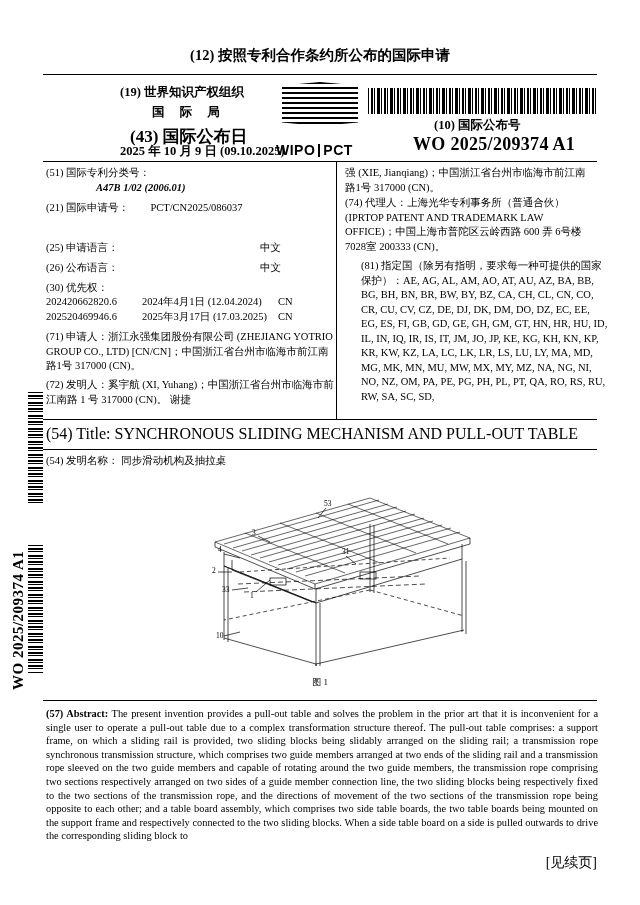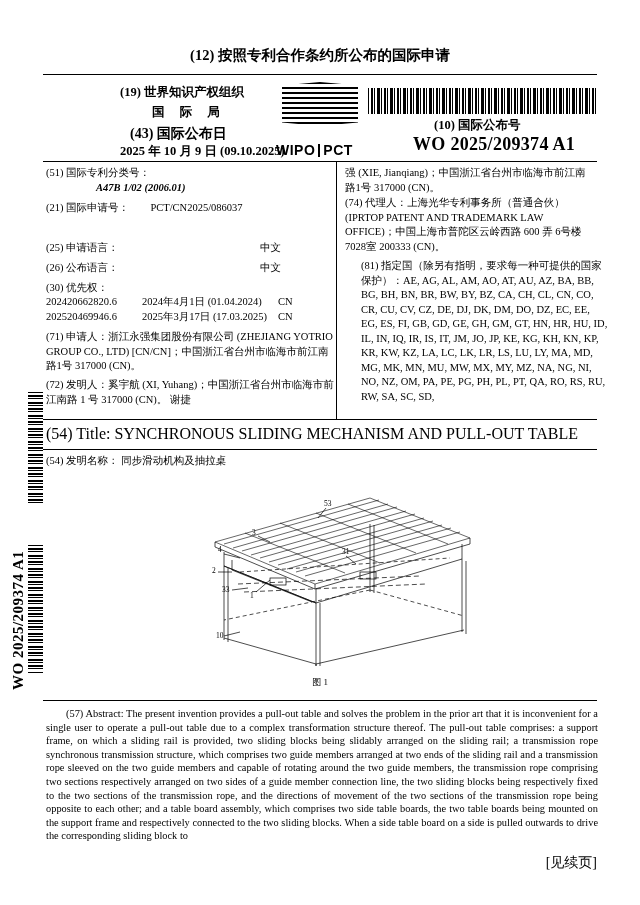--- a/index.html
+++ b/index.html
@@ -72,21 +72,21 @@
   .wipo-org2 {
     position: absolute;
     left: 152px; top: 104px;
     font-size: 12.5px;
     font-weight: bold;
     letter-spacing: 6px;
   }
   .pubdate-label {
     position: absolute;
     left: 130px; top: 125px;
-    font-size: 14px;
+    font-size: 17px;
     font-weight: bold;
   }
   .pubdate-val {
     position: absolute;
     left: 120px; top: 143px;
     font-size: 12.5px;
     font-weight: bold;
   }
 
   
@@ -163,21 +163,21 @@
     left: 336px; top: 161px;
     height: 258px;
     border-left: 1px solid #000;
   }
 
   .fld {
     position: absolute;
     font-size: 10.5px;
     line-height: 14.5px;
   }
-  .bold { font-weight: normal; margin-left: 20px; }
+  .bold { font-weight: bold; }
 
   
   #f51  { left: 46px;  top: 166px; width: 286px; }
   #f51b { left: 64px;  top: 181px; width: 286px; font-style: italic; font-weight: bold; margin-left: 32px; }
   #f21  { left: 46px;  top: 201px; width: 286px; }
   #f22  { left: 46px;  top: 221px; width: 286px; }
   #f25  { left: 46px;  top: 241px; width: 286px; }
   #f26  { left: 46px;  top: 261px; width: 286px; }
   #f30  { left: 46px;  top: 281px; width: 286px; }
   #prio { left: 46px;  top: 295px; width: 290px; }
@@ -294,21 +294,21 @@
 
   <div class="fld" id="f26">
     <span>(26) 公布语言：</span>
     <span style="display:inline-block;width:136px"></span>
     <span>中文</span>
   </div>
 
   <div class="fld" id="f30">(30) 优先权：</div>
   <div class="fld" id="prio">
     <span class="prio-row">
-      <span class="a">202420662820.6</span><span class="b">2024年4月1日 (01.04.2024)</span><span class="c">CN</span>
+      <span class="a">202420662820.6</span><span class="b">2024年4月1日 (12.04.2024)</span><span class="c">CN</span>
     </span>
     <span class="prio-row">
       <span class="a">202520469946.6</span><span class="b">2025年3月17日 (17.03.2025)</span><span class="c">CN</span>
     </span>
   </div>
 
   <div class="fld" id="f71">
     <span>(71) 申请人：</span><span>浙江永强集团股份有限公司 (ZHEJIANG YOTRIO GROUP CO., LTD) [CN/CN]；中国浙江省台州市临海市前江南路1号 317000 (CN)。</span>
   </div>
 

